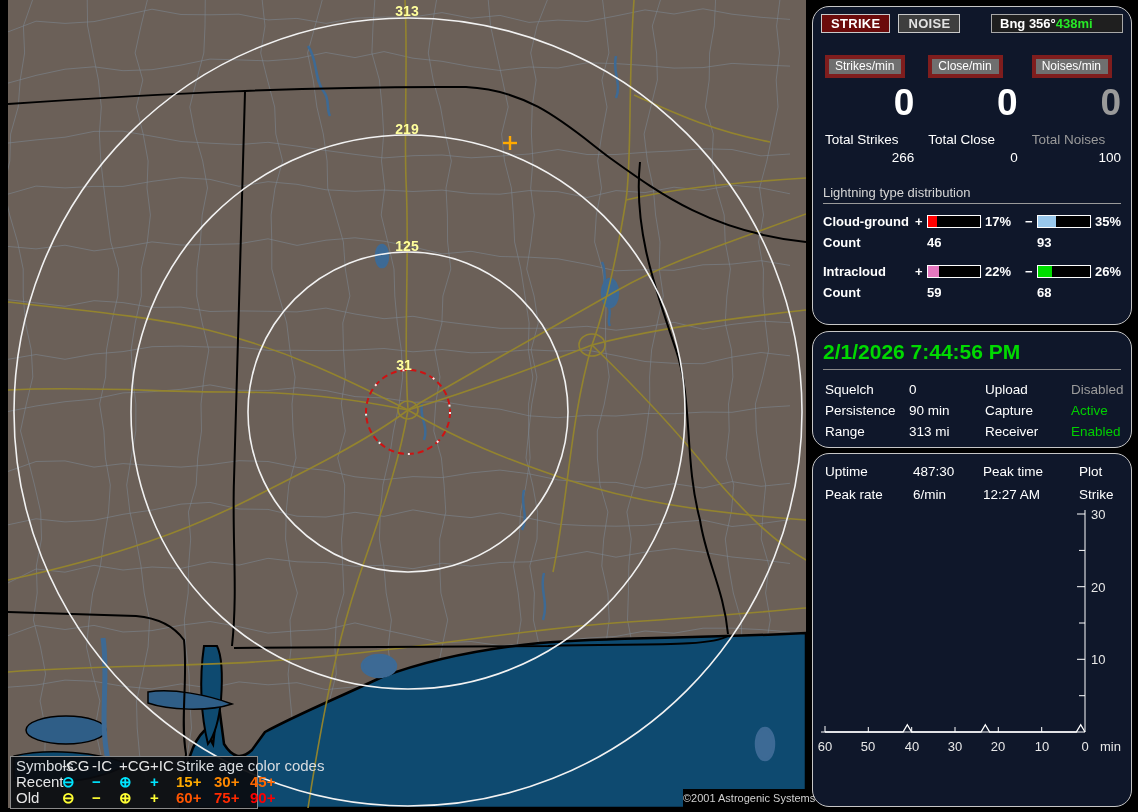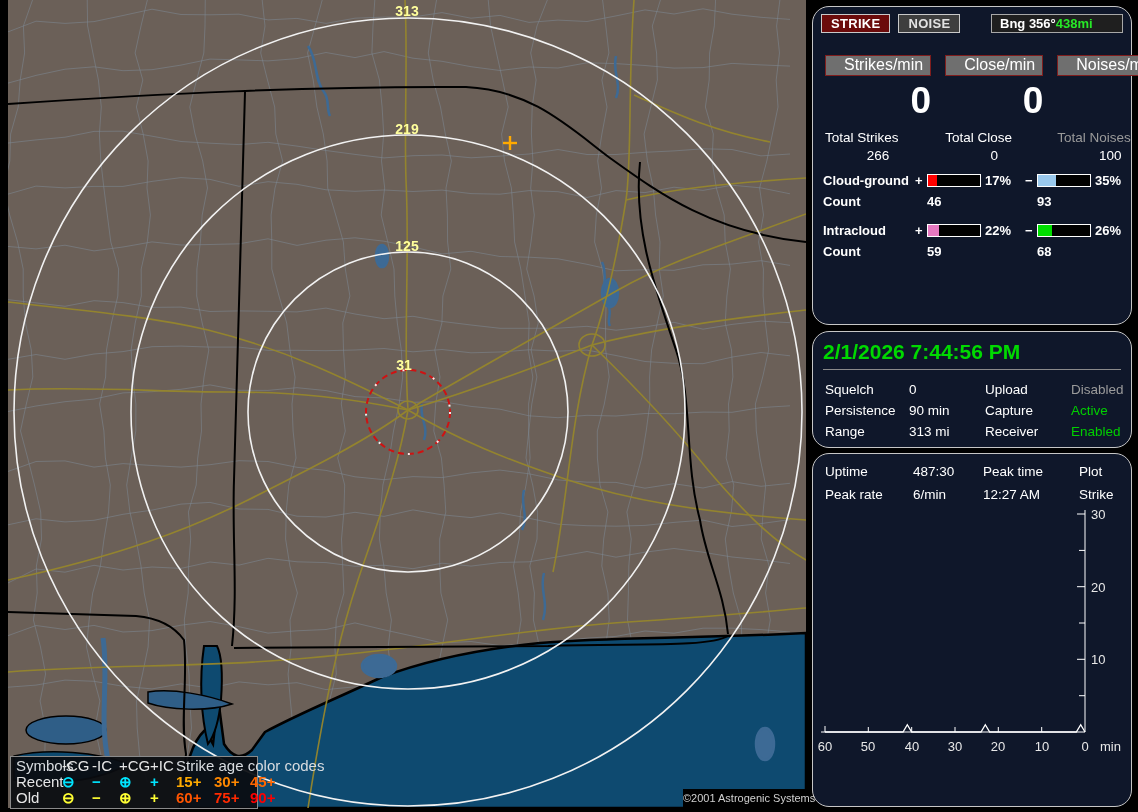--- a/index.html
+++ b/index.html
@@ -31,25 +31,25 @@
     letter-spacing:.3px;cursor:default;}
   .btn-strike{background:#6b0b0b;color:#fff;}
   .btn-noise{background:#3e3e3e;color:#e2e2e2;margin-left:8px;}
   .bng-box{margin-left:auto;display:flex;width:114px;justify-content:flex-start;
     background:#1f1f1f;border:1px solid #a8a8a8;padding:1px 8px;font-weight:bold;}
   .bng-b{color:#fff;}
   .bng-d{color:#27e827;}
   
   .counters{display:grid;grid-template-columns:1fr 1fr 1fr;column-gap:14px;margin:22px 10px 0 12px;}
   .cnt-col{display:flex;flex-direction:column;}
-  .cnt-head{align-self:flex-start;background:#6f6f6f;color:#fff;font-size:16px;
-    border:1px solid #7f1d1d;padding:0 7px 1px 18px;}
+  .cnt-head{align-self:flex-start;background:#6f6f6f;color:#fff;font-size:12px;
+    border:4px solid #7f1d1d;padding:0 7px 1px 6px;}
   .cnt-val{font-size:37px;font-weight:bold;text-align:right;line-height:42px;margin-top:4px;}
   .cnt-total-lab{margin-top:8px;font-size:13.5px;}
-  .cnt-total-val{text-align:center;font-size:13.5px;margin-top:3px;}
+  .cnt-total-val{text-align:right;font-size:13.5px;margin-top:3px;}
   .muted{color:#9a9a9a;}
   
   .dist-title{color:#d6d6d6;margin:20px 10px 0 10px;border-bottom:1px solid #9a9a9a;padding-bottom:3px;}
   .dist-grid{display:grid;grid-template-columns:92px 12px 58px 40px 12px 58px 1fr;
     align-items:center;margin:10px 10px 0 10px;row-gap:0;}
   .d-lab{font-weight:bold;}
   .d-sign{font-weight:bold;text-align:left;}
   .bar{width:52px;height:11px;border:1px solid #fff;background:#000;position:relative;display:inline-block;}
   .bar i{position:absolute;left:0;top:0;bottom:0;}
   .d-pct{font-weight:bold;}
@@ -230,20 +230,21 @@
       <span class="cnt-total-val">0</span>
     </div>
     <div class="cnt-col">
       <span class="cnt-head">Noises/min</span>
       <span class="cnt-val muted">0</span>
       <span class="cnt-total-lab muted">Total Noises</span>
       <span class="cnt-total-val">100</span>
     </div>
   </div>
 
+  <div class="dist-title">Lightning type distribution</div>
 
   <div class="dist-grid">
     <span class="d-lab">Cloud-ground</span>
     <span class="d-sign">+</span>
     <span class="bar">
         <i style="width: 17%; background: rgb(255, 0, 0);"></i>
       </span>
     <span class="d-pct">17%</span>
     <span class="d-sign">−</span>
     <span class="bar">

